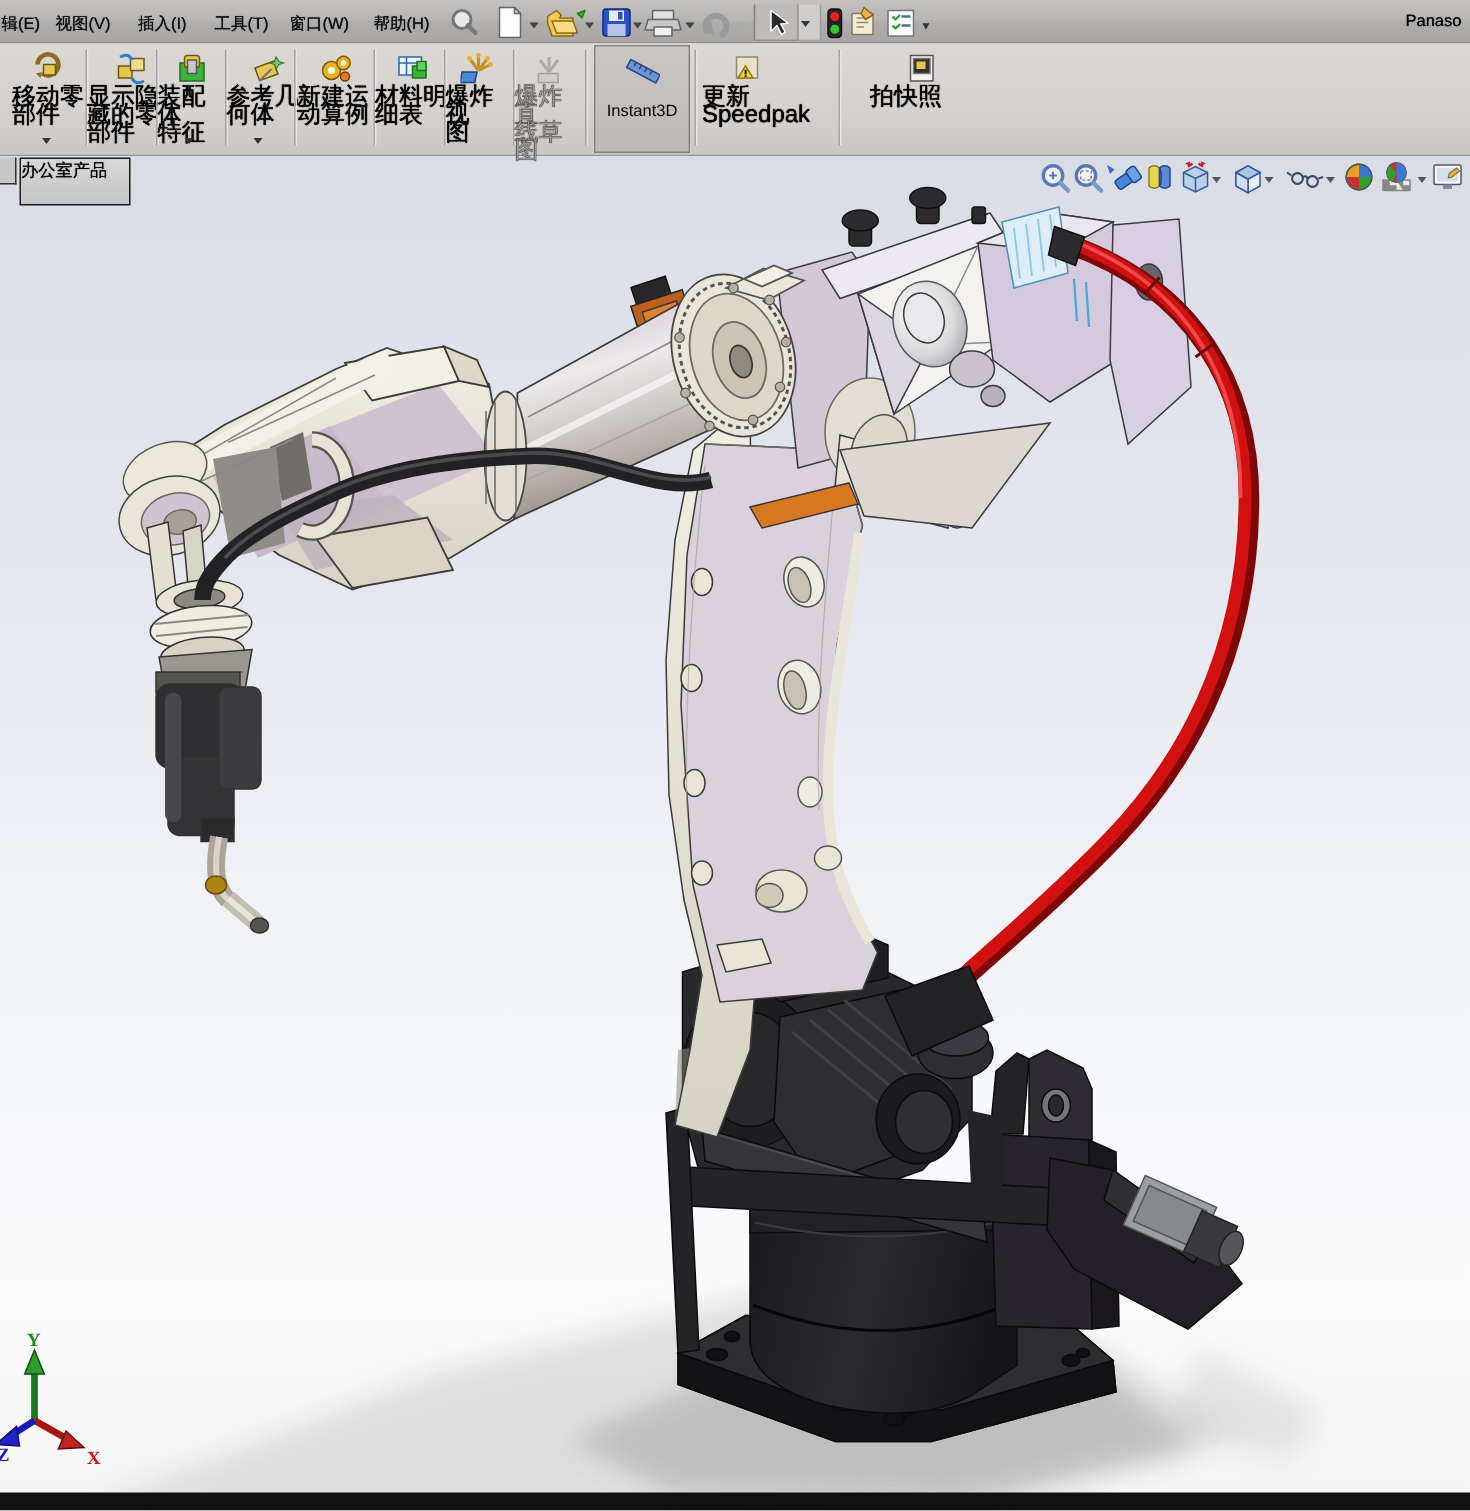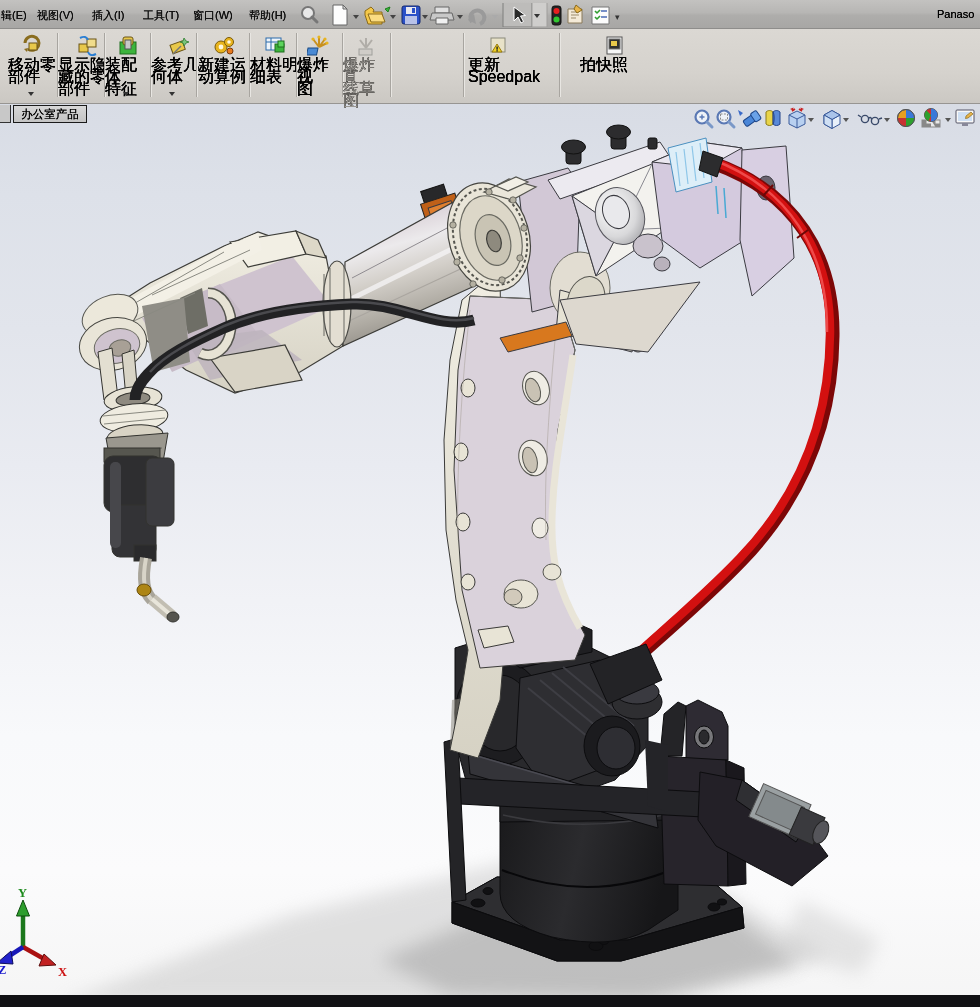--- a/index.html
+++ b/index.html
@@ -10,21 +10,21 @@
 .menubar{position:absolute;left:0;top:0;width:980px;height:29px;
 background:linear-gradient(180deg,#c3c2c0 0%,#b7b6b4 45%,#aeadab 55%,#a8a7a5 100%);border-bottom:1px solid #8e8d8b;box-sizing:border-box}
 .mi{position:absolute;top:8px;font-size:11px;color:#101010;letter-spacing:0;text-shadow:0 0 0.5px #000}
 .cmdbar{position:absolute;left:0;top:29px;width:980px;height:75px;
 background:linear-gradient(180deg,#dbd8d3 0%,#d5d2cd 60%,#cbc8c3 100%);border-bottom:1px solid #979592;box-sizing:border-box}
 .sep{position:absolute;top:4px;width:1px;height:64px;background:#a8a5a0;box-shadow:1px 0 0 #e8e6e2}
 .cbtn{position:absolute;top:3px;font-size:16px;line-height:12px;color:#000;text-shadow:0 0 0.6px #000,0 0 0.6px #000}
 .cbtn .ic{display:block;margin:2px auto 1px auto;width:24px;height:24px}
 .drop{position:absolute;width:0;height:0;border-left:3.5px solid transparent;border-right:3.5px solid transparent;border-top:4px solid #333}
 .tabrow{position:absolute;left:0;top:104px;height:20px}
-.tab{position:absolute;left:13px;top:1px;width:74px;height:18px;background:linear-gradient(180deg,#d8d8d8,#c4c4c4);border:1px solid #1a1a1a;box-sizing:border-box;font-size:11.5px;text-align:center;line-height:16px;color:#000;text-shadow:0 0 0.6px #000}
+.tab{position:absolute;left:13px;top:1px;width:74px;height:32px;background:linear-gradient(180deg,#d8d8d8,#c4c4c4);border:1px solid #1a1a1a;box-sizing:border-box;font-size:11.5px;text-align:left;line-height:16px;color:#000;text-shadow:0 0 0.6px #000}
 .tabsq{position:absolute;left:0;top:1px;width:11px;height:18px;background:#c8c8c8;border-right:1px solid #333;border-bottom:1px solid #333;box-sizing:border-box}
 #hud{position:absolute;left:685px;top:106px;width:295px;height:26px}
 </style></head>
 <body>
 <div id="gfx"></div>
 <svg id="robot" viewBox="0 0 980 1007" width="980" height="1007">
 <defs>
   <filter id="soft" x="-30%" y="-30%" width="160%" height="160%">
         <feGaussianBlur stdDeviation="9"></feGaussianBlur>
       </filter>
@@ -388,20 +388,32 @@
       </svg>
     爆炸视<br>图</div>
   <div class="sep" style="left:342px"></div>
   <div class="cbtn" style="left:343px;width:46px;color:#9a9792">
     <svg class="ic" viewBox="0 0 24 24">
         <path d="M12 14 L6 6 M12 14 L12 4 M12 14 L18 6" stroke="#b0ada8" stroke-width="2"></path>
         <rect x="5" y="15" width="13" height="6" fill="#d0cdc8" stroke="#a0a09c"></rect>
       </svg>
     爆炸直<br>线草图</div>
   <div class="sep" style="left:390px"></div>
+  <div style="position:absolute;left:396px;top:1px;width:64px;height:72px;background:linear-gradient(180deg,#cac7c2,#bdbab5);border:1px solid #83817e;box-sizing:border-box;text-align:center;font-size:11px;color:#000">
+    <svg style="display:block;margin:4px auto 2px auto" width="24" height="24" viewBox="0 0 24 24">
+        <rect x="2" y="9" width="22" height="6" transform="rotate(28 12 12)" fill="#6a94d4" stroke="#24448a"></rect>
+        <g transform="rotate(28 12 12)">
+          <line x1="6" y1="9" x2="6" y2="12" stroke="#24448a"></line>
+          <line x1="10" y1="9" x2="10" y2="12" stroke="#24448a"></line>
+          <line x1="14" y1="9" x2="14" y2="12" stroke="#24448a"></line>
+          <line x1="18" y1="9" x2="18" y2="12" stroke="#24448a"></line>
+        </g>
+      </svg>
+    <div style="margin-top:9px">Instant3D</div>
+  </div>
   <div class="sep" style="left:463px"></div>
   <div class="cbtn" style="left:468px;width:62px">
     <svg class="ic" viewBox="0 0 24 24">
         <rect x="4" y="4" width="14" height="14" fill="#e8e2c8" stroke="#8a8a7a"></rect>
         <path d="M10 10 l5 8 h-10 z" fill="#f0d428" stroke="#9a7a0a"></path>
         <rect x="9.4" y="12.5" width="1.4" height="3.2" fill="#222"></rect>
         <rect x="9.4" y="16.2" width="1.4" height="1.3" fill="#222"></rect>
       </svg>
     更新<br>Speedpak</div>
   <div class="sep" style="left:559px"></div>

